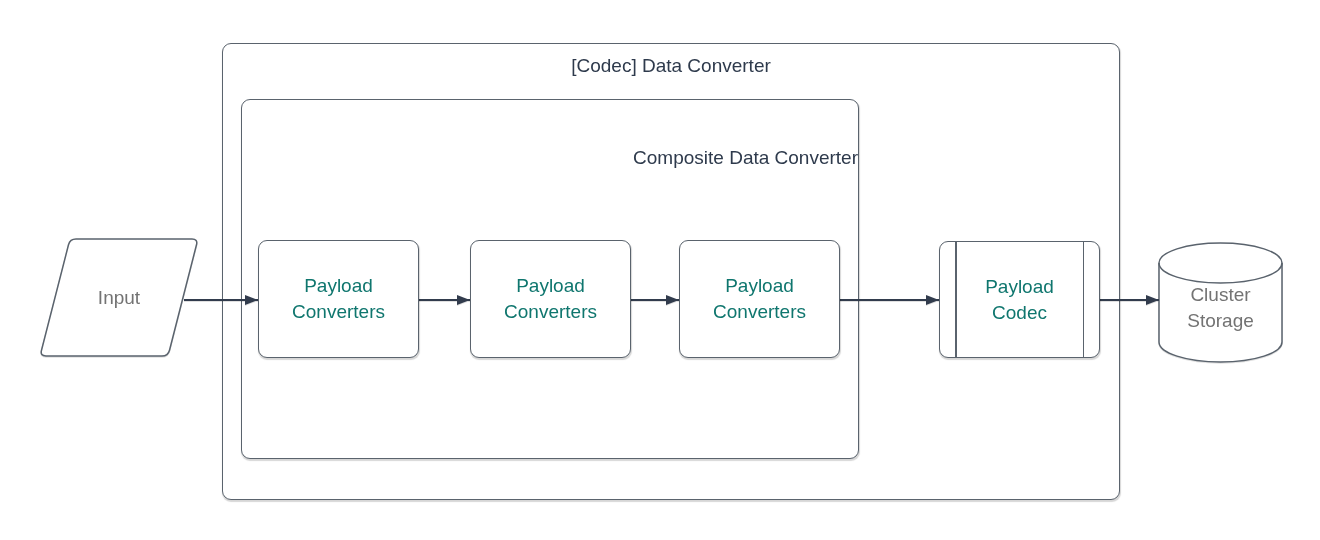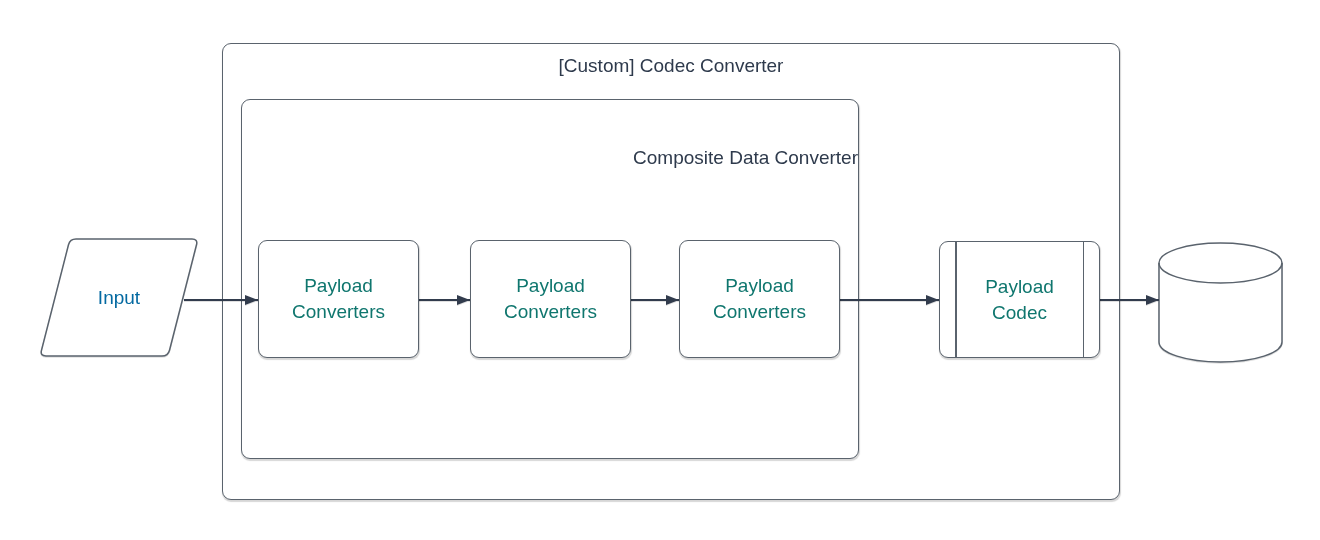--- a/index.html
+++ b/index.html
@@ -38,33 +38,33 @@
   #node-converter-3 { left:679px; top:240px; width:161px; height:118px; }
   #node-codec       { left:939px; top:241px; width:161px; height:117px; }
   .codec-bar {
     position:absolute; top:0; bottom:0; width:1.5px; background:#5a636d;
   }
   .codec-bar.left  { left:15px; }
   .codec-bar.right { right:15px; }
   
   .svg-label {
     position:absolute; display:flex; align-items:center; justify-content:center;
-    text-align:center; font-size:19px; line-height:26px; color:#0369a1;
+    text-align:center; font-size:19px; line-height:26px; color:#737373;
     white-space:pre-line; z-index:4; pointer-events:none;
   }
   #label-input   { left:40px;  top:239px; width:158px; height:117px; }
   #label-storage { left:1159px; top:254px; width:123px; height:108px; }
 </style>
 </head>
 <body>
 
 <div class="canvas">
 
   <div class="group" id="outer-group">
-    <div class="group-title">[Custom] Codec Converter</div>
+    <div class="group-title">[Codec] Data Converter</div>
   </div>
 
   <div class="group" id="inner-group">
     <div class="group-title">Composite Data Converter</div>
   </div>
 
   <svg id="connector-layer" width="1320" height="540" viewBox="0 0 1320 540">
     <defs>
       <marker id="arrowhead" markerUnits="userSpaceOnUse" markerWidth="14" markerHeight="11" refX="13" refY="5" orient="auto">
         <path d="M0,0 L13,5 L0,10 Z" fill="#323c4d"></path>
@@ -92,14 +92,16 @@
 Converters</div>
 
   <div class="node" id="node-codec">
     <div class="codec-bar left"></div>
     <div class="codec-bar right"></div>
     <span>Payload
 Codec</span>
   </div>
 
   <div class="svg-label" id="label-input">Input</div>
+  <div class="svg-label" id="label-storage">Cluster
+Storage</div>
 
 </div>
 
 </body></html>

